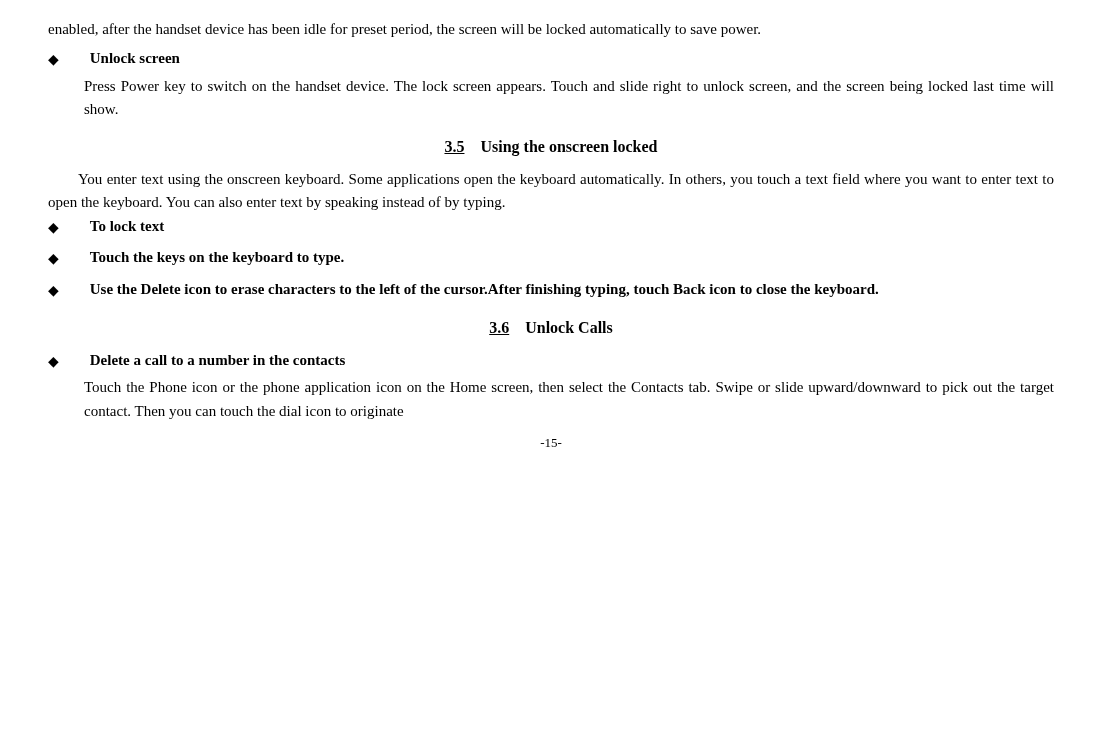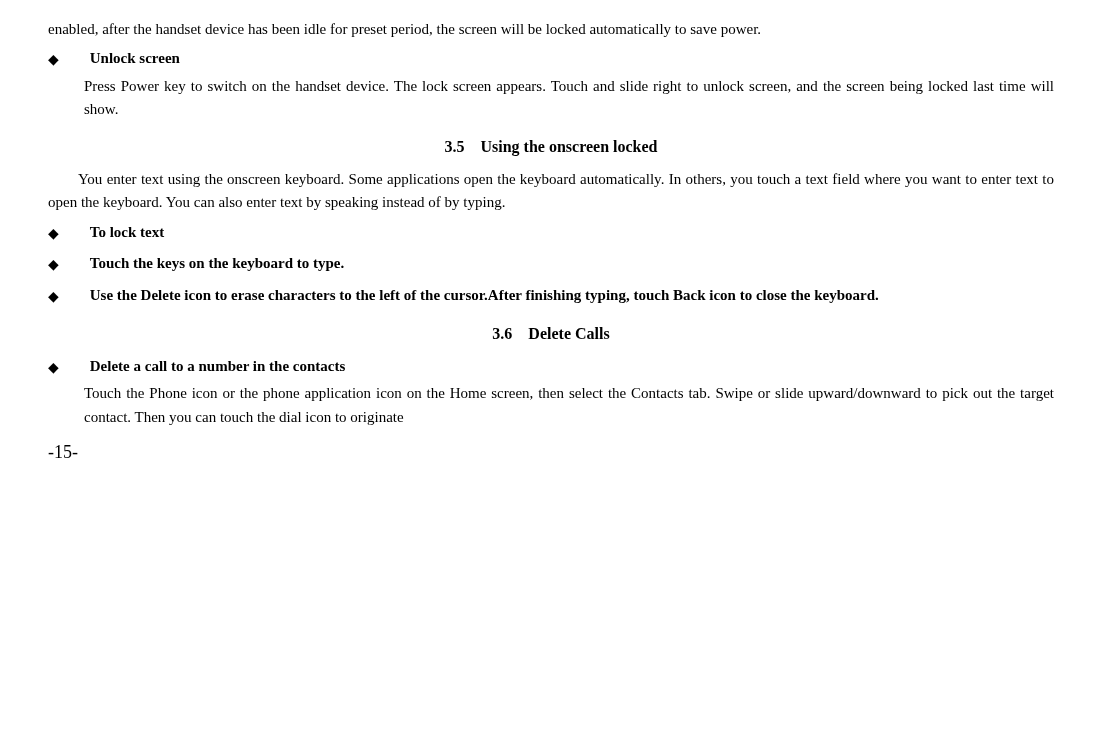--- a/index.html
+++ b/index.html
@@ -56,31 +56,32 @@
 
     .section-heading {
       text-align: center;
       font-weight: bold;
       font-size: 16px;
       margin: 14px 0 8px 0;
     }
 
     .section-number {
       margin-right: 16px;
+      text-decoration: underline;
     }
 
     .para-body {
       text-align: justify;
-      margin-bottom: 6px;
       text-indent: 2em;
     }
 
     .page-number {
+      text-align: center;
       margin-top: 10px;
-      font-size: 18px;
+      font-size: 13px;
     }
 
     .bullet-content {
       flex: 1;
       margin-left: 21px;
     }
   </style>
 </head>
 <body>
 
@@ -123,21 +124,21 @@
 <div class="bullet-section">
   <div class="bullet-item">
     <span class="diamond">◆</span>
     <span class="bullet-content">
       <span class="bullet-title">Use the Delete icon to erase characters to the left of the cursor.After finishing typing, touch Back icon to close the keyboard.</span>
     </span>
   </div>
 </div>
 
 <div class="section-heading">
-  <span class="section-number">3.6</span><span>Delete Calls</span>
+  <span class="section-number">3.6</span><span>Unlock Calls</span>
 </div>
 
 <div class="bullet-section">
   <div class="bullet-item">
     <span class="diamond">◆</span>
     <span class="bullet-content">
       <span class="bullet-title">Delete a call to a number in the contacts</span>
     </span>
   </div>
   <p class="bullet-body">Touch the Phone icon or the phone application icon on the Home screen, then select the Contacts tab. Swipe or slide upward/downward to pick out the target contact. Then you can touch the dial icon to originate</p>

